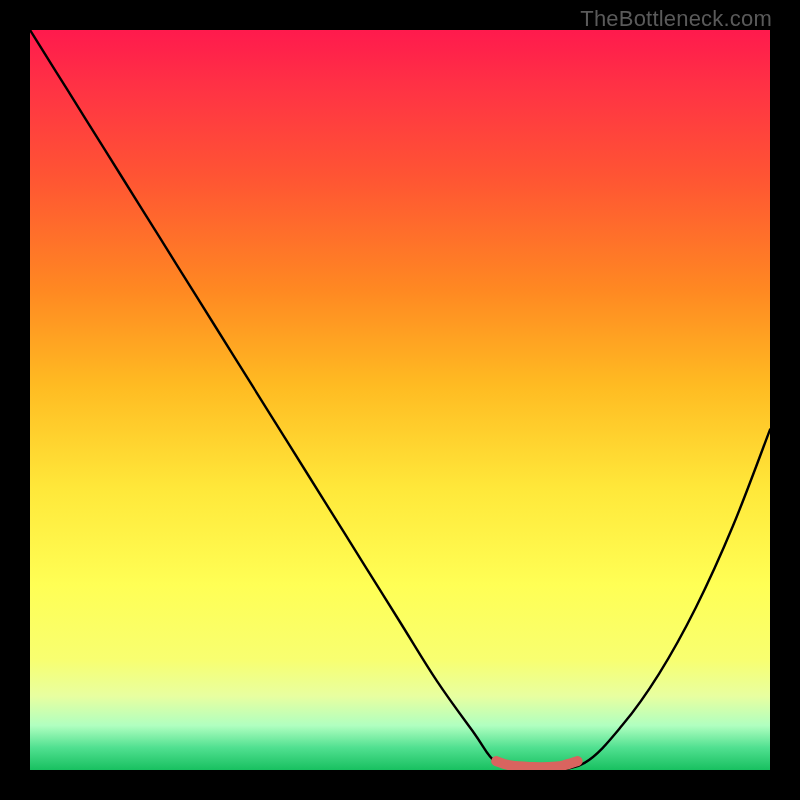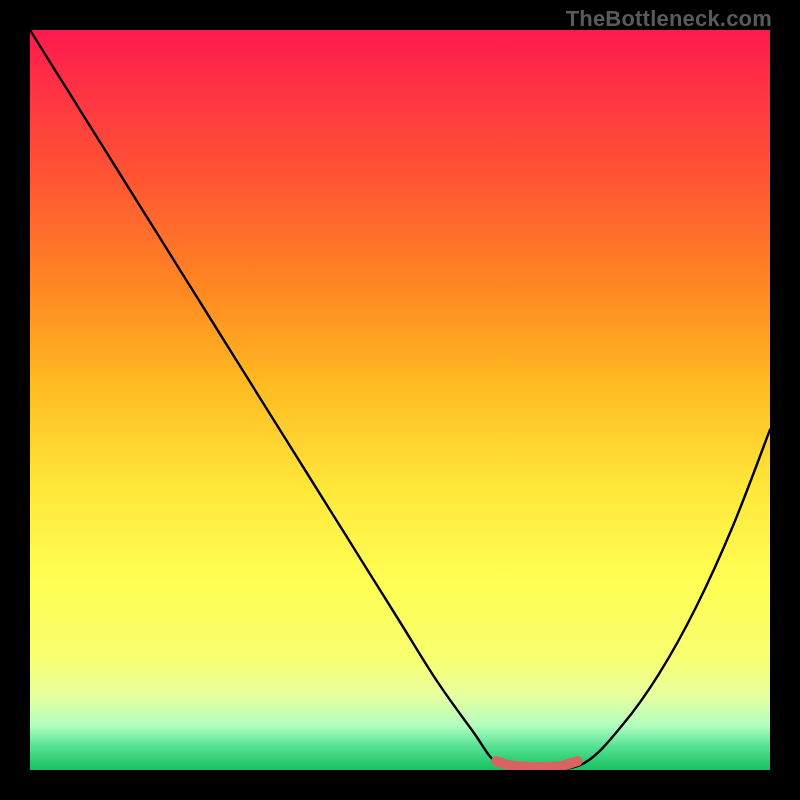--- a/index.html
+++ b/index.html
@@ -31,21 +31,21 @@
       #18c060 100%
     );
   }
   .watermark {
     position: absolute;
     top: 6px;
     right: 28px;
     font-family: Arial, Helvetica, sans-serif;
     font-size: 22px;
     color: #5a5a5a;
-    font-weight: 700;
+    font-weight: 400;
     letter-spacing: 0.2px;
   }
   svg.curve {
     position: absolute;
     left: 0;
     top: 0;
     width: 740px;
     height: 740px;
   }
 </style>

